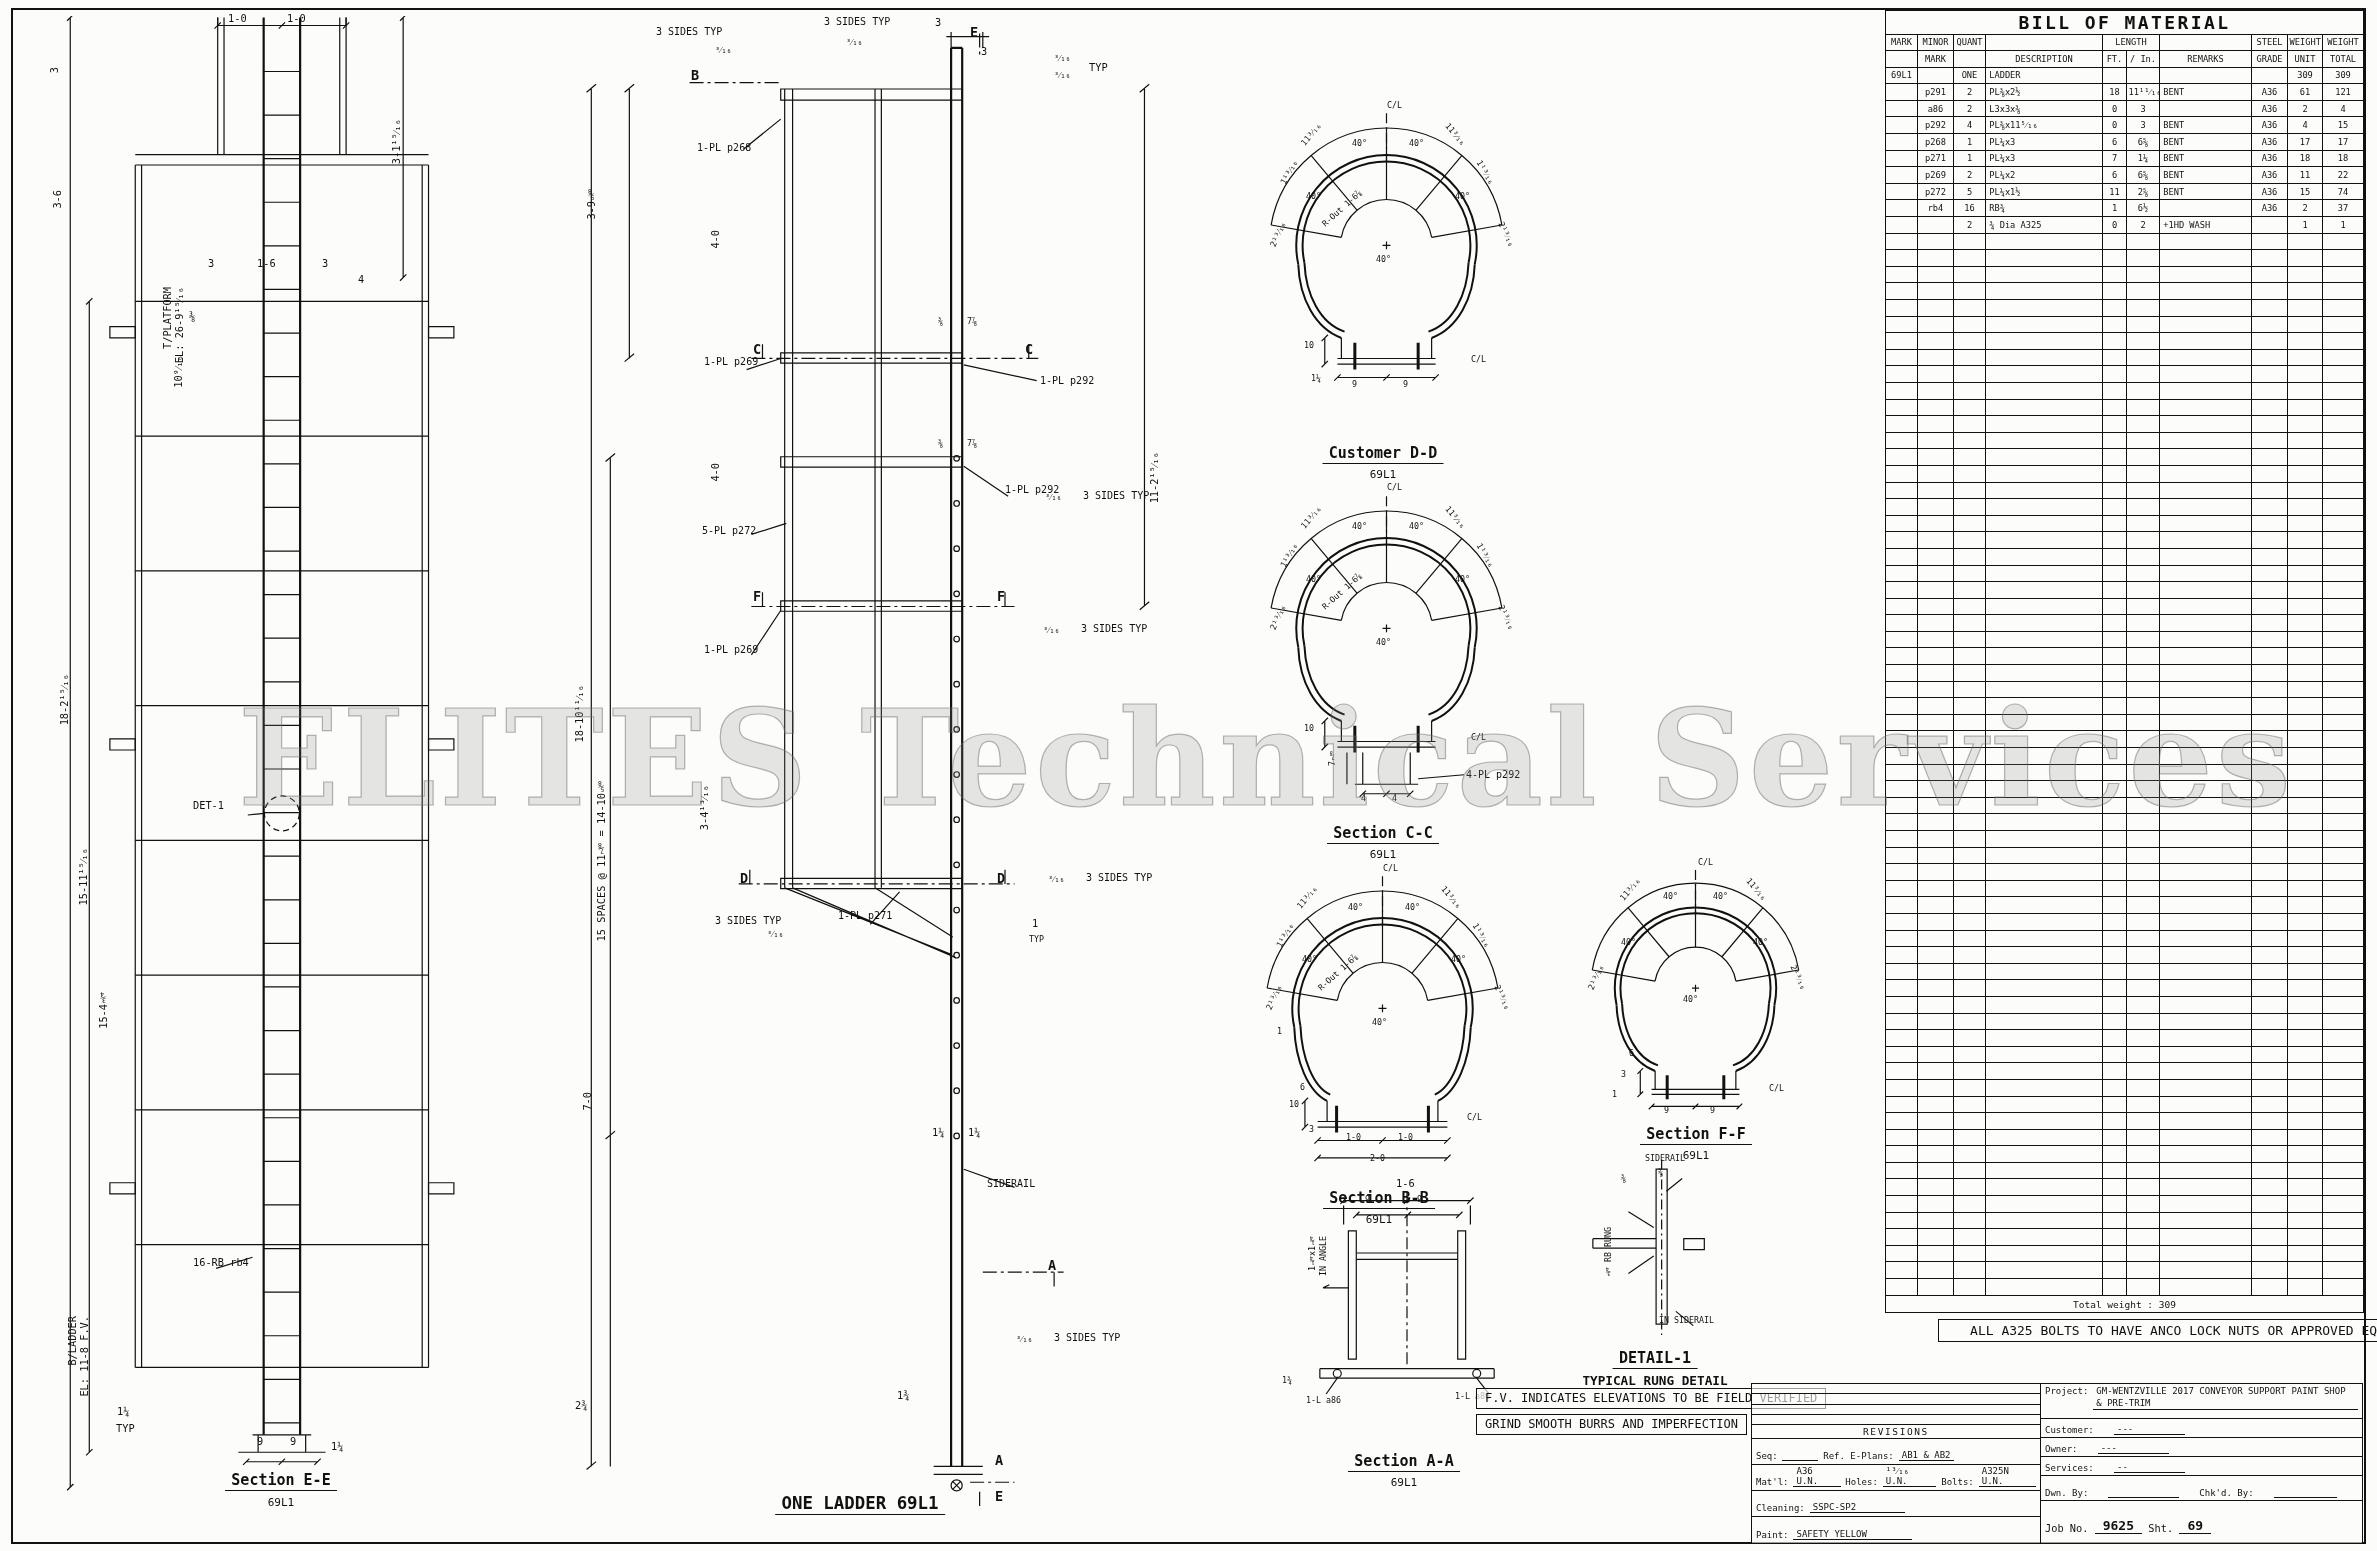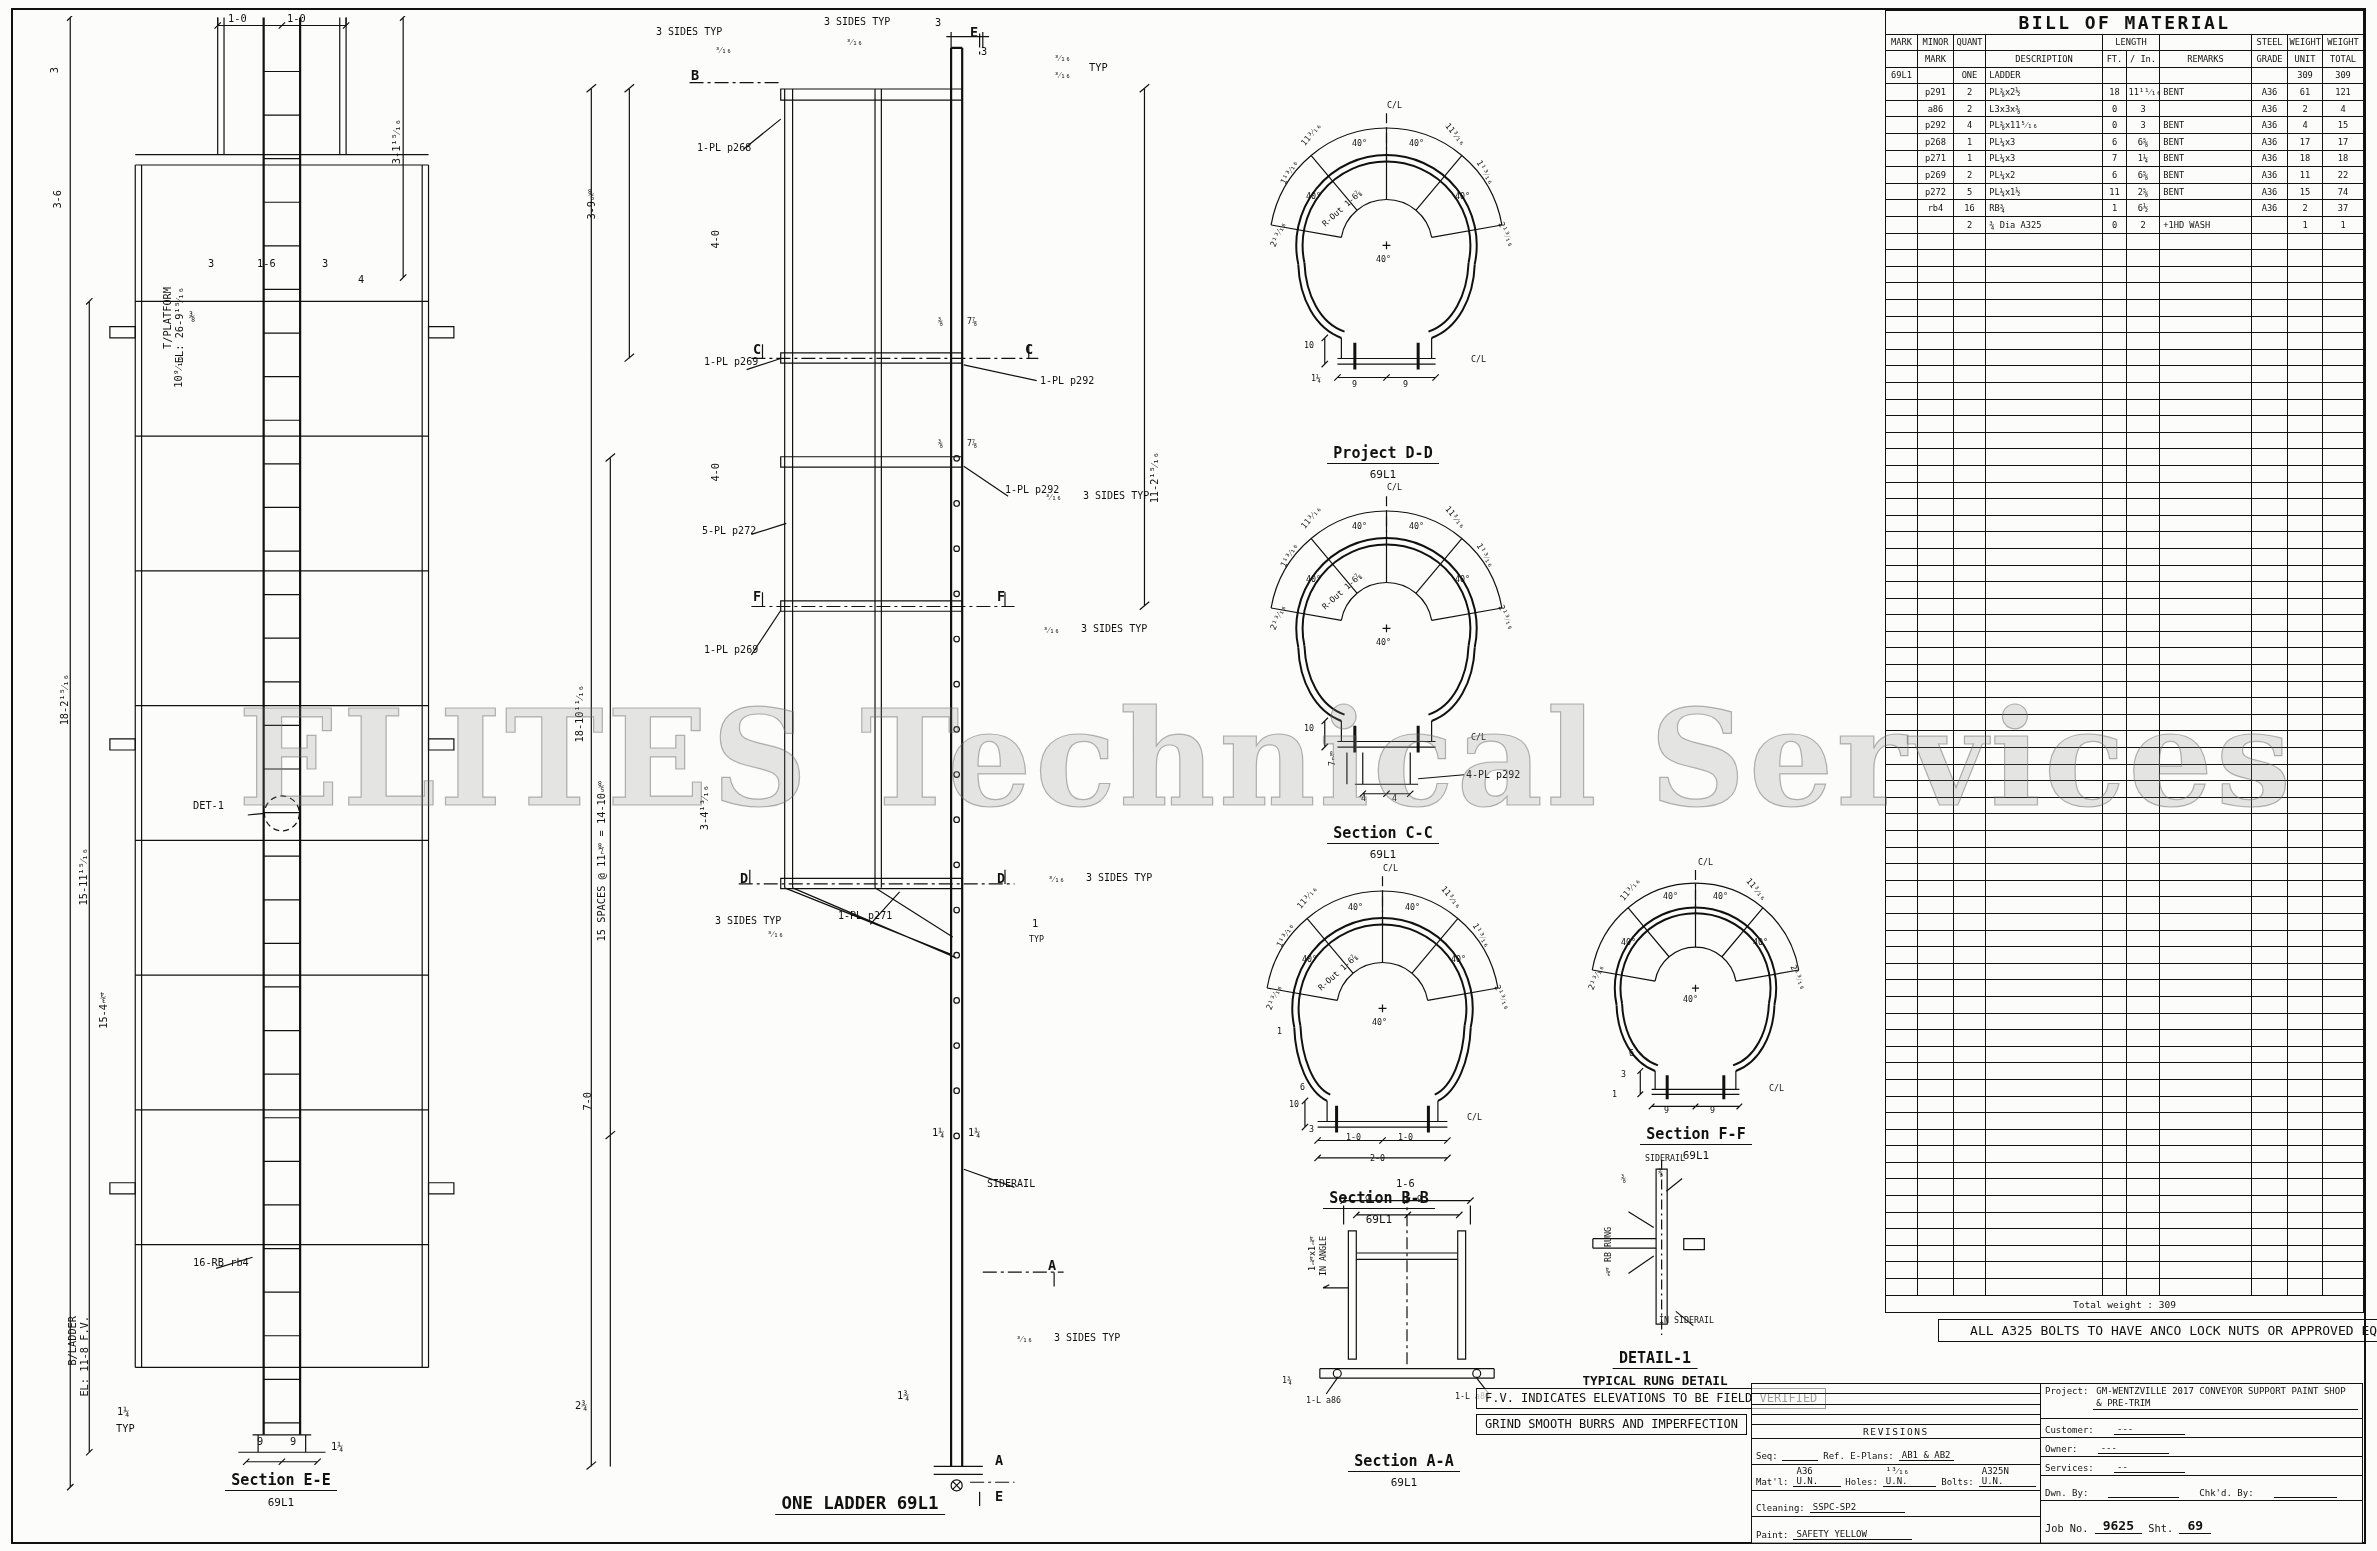--- a/index.html
+++ b/index.html
@@ -235,21 +235,21 @@
   <span class="lbl sm rm42" style="left:1317px;top:204px">R-Out 1-6⅞</span>
   <span class="lbl sm" style="left:1352px;top:139px">40°</span>
   <span class="lbl sm" style="left:1409px;top:139px">40°</span>
   <span class="lbl sm" style="left:1306px;top:192px">40°</span>
   <span class="lbl sm" style="left:1455px;top:192px">40°</span>
   <span class="lbl sm" style="left:1376px;top:255px">40°</span>
   <span class="lbl sm" style="left:1304px;top:341px">10</span>
   <span class="lbl sm" style="left:1311px;top:374px">1¼</span>
   <span class="lbl sm" style="left:1352px;top:380px">9</span>
   <span class="lbl sm" style="left:1403px;top:380px">9</span>
-  <span class="sec-title" style="left:1383px;top:444px">Project D-D</span>
+  <span class="sec-title" style="left:1383px;top:444px">Customer D-D</span>
   <span class="sec-sub" style="left:1383px;top:468px">69L1</span>
 
   <svg style="left:1236px;top:474px" width="301" height="372" viewBox="0 0 380 470" fill="none" stroke="#111">
     <g stroke-width="2">
       <path d="M78.5 218.7A114 114 0 1 1 301.5 218.7"></path>
       <path d="M86.3 217A106 106 0 1 1 293.7 217"></path>
       <path d="M78.5 219C80 262,100 300,133 312M301.5 219C300 262,280 300,247 312M86.3 217C88 257,106 294,137 304M293.7 217C292 257,274 294,243 304"></path>
     </g>
     <g stroke-width="1.2">
       <path d="M133 312V338M247 312V338M128 338H252M128 345H252"></path>

